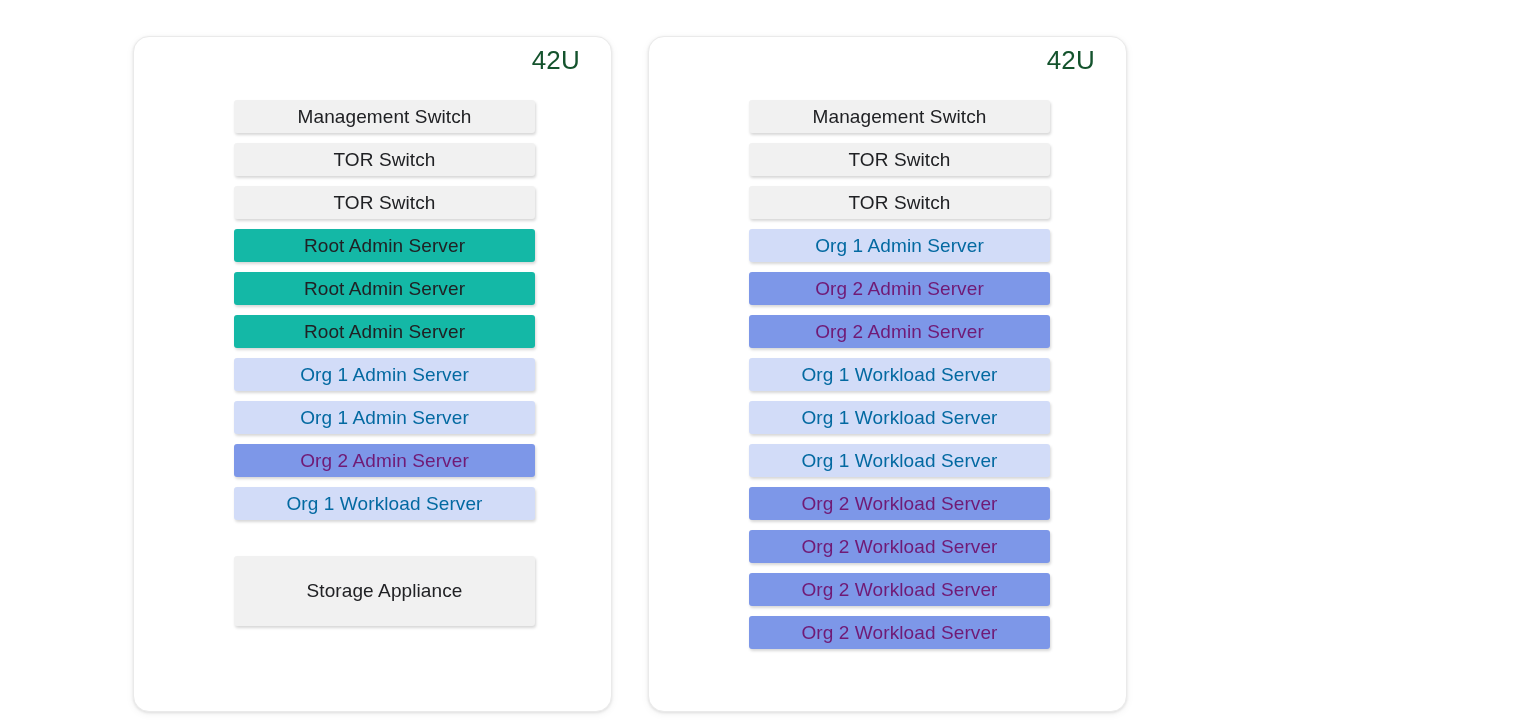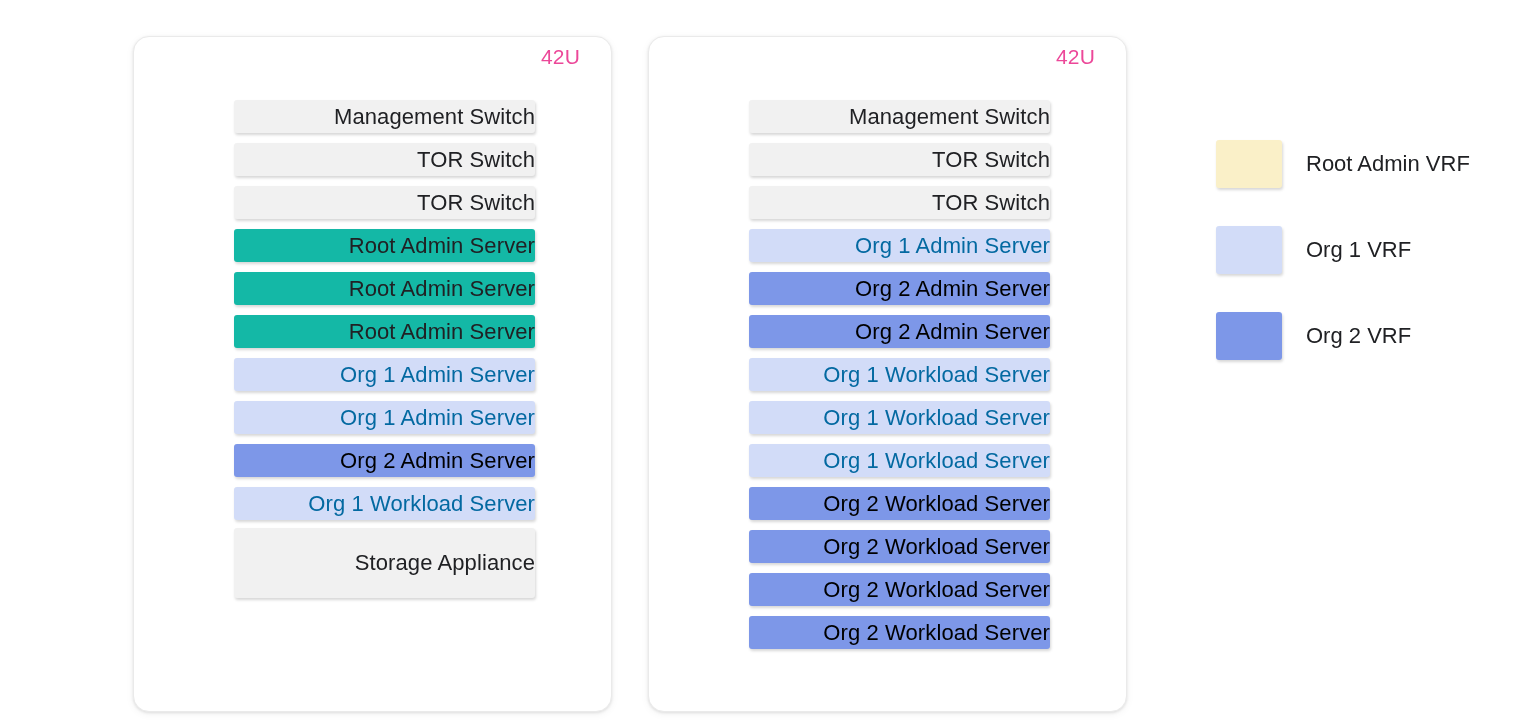--- a/index.html
+++ b/index.html
@@ -24,52 +24,52 @@
   
   .rack {
     position: absolute;
     background: #ffffff;
     border: 1px solid #eaeaea;
     border-radius: 16px;
     box-shadow: 0 1px 3px rgba(0,0,0,0.10), 0 2px 8px rgba(0,0,0,0.05);
   }
   .rack-capacity {
     position: absolute;
-    font-size: 21px;
-    color: #ec4899;
+    font-size: 26px;
+    color: #14532d;
     letter-spacing: 0.2px;
     white-space: nowrap;
   }
 
   
   .cables {
     position: absolute;
     left: 0; top: 0;
     width: 1528px;
     height: 728px;
     pointer-events: none;
   }
 
   
   .unit {
     position: absolute;
     box-sizing: border-box;
     border-radius: 3px;
     display: flex;
     align-items: center;
-    justify-content: flex-end;
-    font-size: 22px;
+    justify-content: center;
+    font-size: 19px;
     letter-spacing: 0.1px;
     box-shadow: 1px 2px 3px rgba(0,0,0,0.16);
     white-space: nowrap;
   }
   .unit.t-infra   { background: #F1F1F1; color: #202124; }
   .unit.t-root    { background: #14b8a6; color: #202124; }
   .unit.t-org1    { background: #D2DCF8; color: #0369a1; }
-  .unit.t-org2    { background: #7D97E8; color: #000000; }
+  .unit.t-org2    { background: #7D97E8; color: #701a75; }
 
   
   .legend {
     position: absolute;
     left: 1216px;
     top: 140px;
     width: 290px;
   }
   .legend-row {
     display: flex;
@@ -192,21 +192,21 @@
     </div>
     <div class="unit t-org1" style="left: 234px; top: 401px; width: 301px; height: 33px;">
       <span>Org 1 Admin Server</span>
     </div>
     <div class="unit t-org2" style="left: 234px; top: 444px; width: 301px; height: 33px;">
       <span>Org 2 Admin Server</span>
     </div>
     <div class="unit t-org1" style="left: 234px; top: 487px; width: 301px; height: 33px;">
       <span>Org 1 Workload Server</span>
     </div>
-    <div class="unit t-infra" style="left: 234px; top: 528px; width: 301px; height: 70px;">
+    <div class="unit t-infra" style="left: 234px; top: 556px; width: 301px; height: 70px;">
       <span>Storage Appliance</span>
     </div>
     <div class="rack" style="left: 648px; top: 36px; width: 477px; height: 674px;"></div>
     <div class="rack-capacity" style="left: 1045px; top: 45px; width: 50px; text-align: right;">42U</div>
     <div class="unit t-infra" style="left: 749px; top: 100px; width: 301px; height: 33px;">
       <span>Management Switch</span>
     </div>
     <div class="unit t-infra" style="left: 749px; top: 143px; width: 301px; height: 33px;">
       <span>TOR Switch</span>
     </div>
@@ -236,27 +236,13 @@
     </div>
     <div class="unit t-org2" style="left: 749px; top: 530px; width: 301px; height: 33px;">
       <span>Org 2 Workload Server</span>
     </div>
     <div class="unit t-org2" style="left: 749px; top: 573px; width: 301px; height: 33px;">
       <span>Org 2 Workload Server</span>
     </div>
     <div class="unit t-org2" style="left: 749px; top: 616px; width: 301px; height: 33px;">
       <span>Org 2 Workload Server</span>
     </div>
-    <div class="legend">
-      <div class="legend-row">
-        <div class="legend-swatch" style="background: rgb(250, 240, 200);"></div>
-        <div class="legend-label">Root Admin VRF</div>
-      </div>
-      <div class="legend-row">
-        <div class="legend-swatch" style="background: rgb(210, 220, 248);"></div>
-        <div class="legend-label">Org 1 VRF</div>
-      </div>
-      <div class="legend-row">
-        <div class="legend-swatch" style="background: rgb(125, 151, 232);"></div>
-        <div class="legend-label">Org 2 VRF</div>
-      </div>
-    </div>
   </div>
 
 </body></html>

